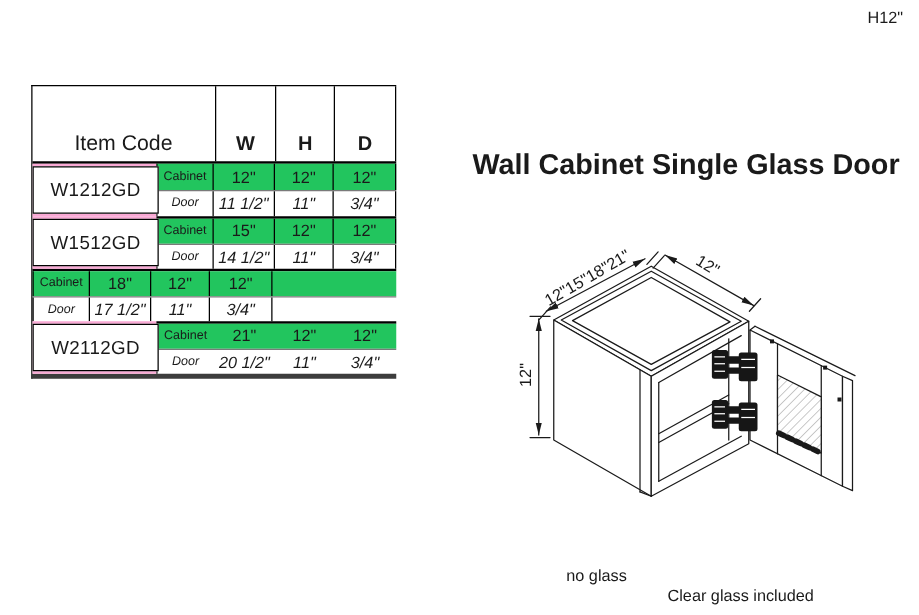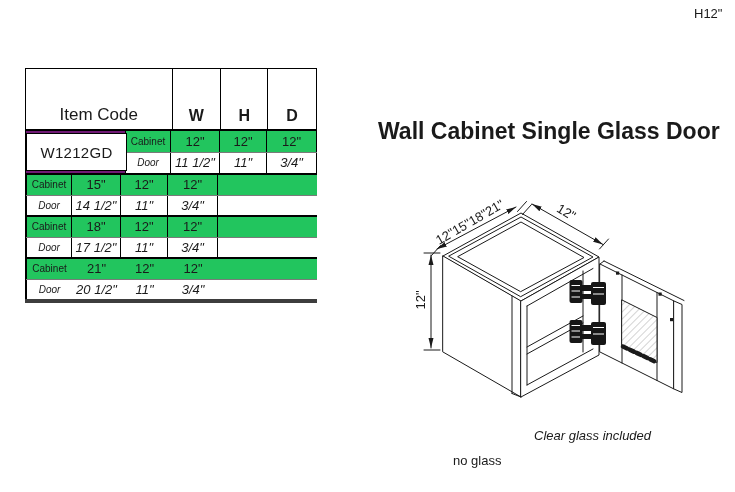--- a/index.html
+++ b/index.html
@@ -9,42 +9,42 @@
   
   .spec-table{position:absolute;left:25px;top:25px;width:292px;box-sizing:border-box;
               border-top:1.5px solid #000;border-left:1.5px solid #000;margin-top:43px;}
   .hdr{display:flex;height:62px;border-bottom:2.5px solid #000;box-sizing:border-box;}
   .hc{box-sizing:border-box;display:flex;align-items:flex-end;justify-content:center;padding-bottom:4px;}
   .hc.itemcode{width:146px;font-size:17px;}
   .hc.col{font-weight:700;font-size:16px;border-left:1px solid #000;}
   .hc.cw{width:49px;} .hc.ch{width:47px;} .hc.cd{width:50px;border-right:1px solid #000;}
 
   .grp{display:flex;height:42px;box-sizing:border-box;}
-  .codecol{width:100px;position:relative;background:#701a75;}
+  .codecol{width:100px;position:relative;background:#f9a8d4;}
   .codebox{position:absolute;left:0;top:2px;bottom:2px;right:-2px;background:#fff;border:1.8px solid #000;
            display:flex;align-items:center;justify-content:center;font-size:15px;letter-spacing:.3px;}
   .sub{flex:1;display:flex;flex-direction:column;box-sizing:border-box;}
   .grp + .grp .sub{border-top:2px solid #000;}
   .srow{flex:1;display:flex;box-sizing:border-box;}
   .srow.cab{background:#22c55e;}
   .srow.door{border-top:1px solid #7a7a7a;font-style:italic;}
   .lblc{width:46px;box-sizing:border-box;border-left:1px solid #000;border-right:1px solid #000;
         font-size:10px;display:flex;align-items:center;justify-content:center;}
   .vc{box-sizing:border-box;display:flex;align-items:center;justify-content:center;font-size:13px;
       border-right:1px solid #000;}
   .vc.w{width:49px;} .vc.h{width:47px;} .vc.d{width:50px;}
   .grp.g4 .lblc{border-right:none;}
   .grp.g4 .vc{border-right:none;}
   .tbl-bottom{height:3.5px;background:#3d3d3d;margin-left:-1.5px;}
 
   
   .title{position:absolute;left:378px;top:82px;font-size:23px;font-weight:700;white-space:nowrap;margin-top:36px;}
   .hcallout{position:absolute;left:694px;top:6px;font-size:13px;}
   .note1{position:absolute;left:453px;top:453px;font-size:13px;}
-  .note2{position:absolute;left:534px;top:428px;font-size:13px;font-style:italic;}
+  .note2{position:absolute;left:534px;top:469px;font-size:13px;}
 
   
   .diagram{position:absolute;left:405px;top:190px;}
   .diagram text{font-family:"Liberation Sans",sans-serif;font-size:13px;fill:#1a1a1a;stroke:none;}
   .ln{stroke:#1a1a1a;stroke-width:1;fill:none;stroke-linejoin:round;stroke-linecap:round;}
   .face{fill:#fff;}
 </style>
 </head>
 <body>
 
@@ -72,20 +72,23 @@
         <div class="srow door">
           <div class="lblc">Door</div>
           <div class="vc w">11 1/2"</div>
           <div class="vc h">11"</div>
           <div class="vc d">3/4"</div>
         </div>
       </div>
     </div>
 
     <div class="grp">
+      <div class="codecol">
+          <div class="codebox">W1512GD</div>
+        </div>
       <div class="sub">
         <div class="srow cab">
           <div class="lblc">Cabinet</div>
           <div class="vc w">15"</div>
           <div class="vc h">12"</div>
           <div class="vc d">12"</div>
         </div>
         <div class="srow door">
           <div class="lblc">Door</div>
           <div class="vc w">14 1/2"</div>
@@ -106,20 +109,23 @@
         <div class="srow door">
           <div class="lblc">Door</div>
           <div class="vc w">17 1/2"</div>
           <div class="vc h">11"</div>
           <div class="vc d">3/4"</div>
         </div>
       </div>
     </div>
 
     <div class="grp g4">
+      <div class="codecol">
+          <div class="codebox">W2112GD</div>
+        </div>
       <div class="sub">
         <div class="srow cab">
           <div class="lblc">Cabinet</div>
           <div class="vc w">21"</div>
           <div class="vc h">12"</div>
           <div class="vc d">12"</div>
         </div>
         <div class="srow door">
           <div class="lblc">Door</div>
           <div class="vc w">20 1/2"</div>

